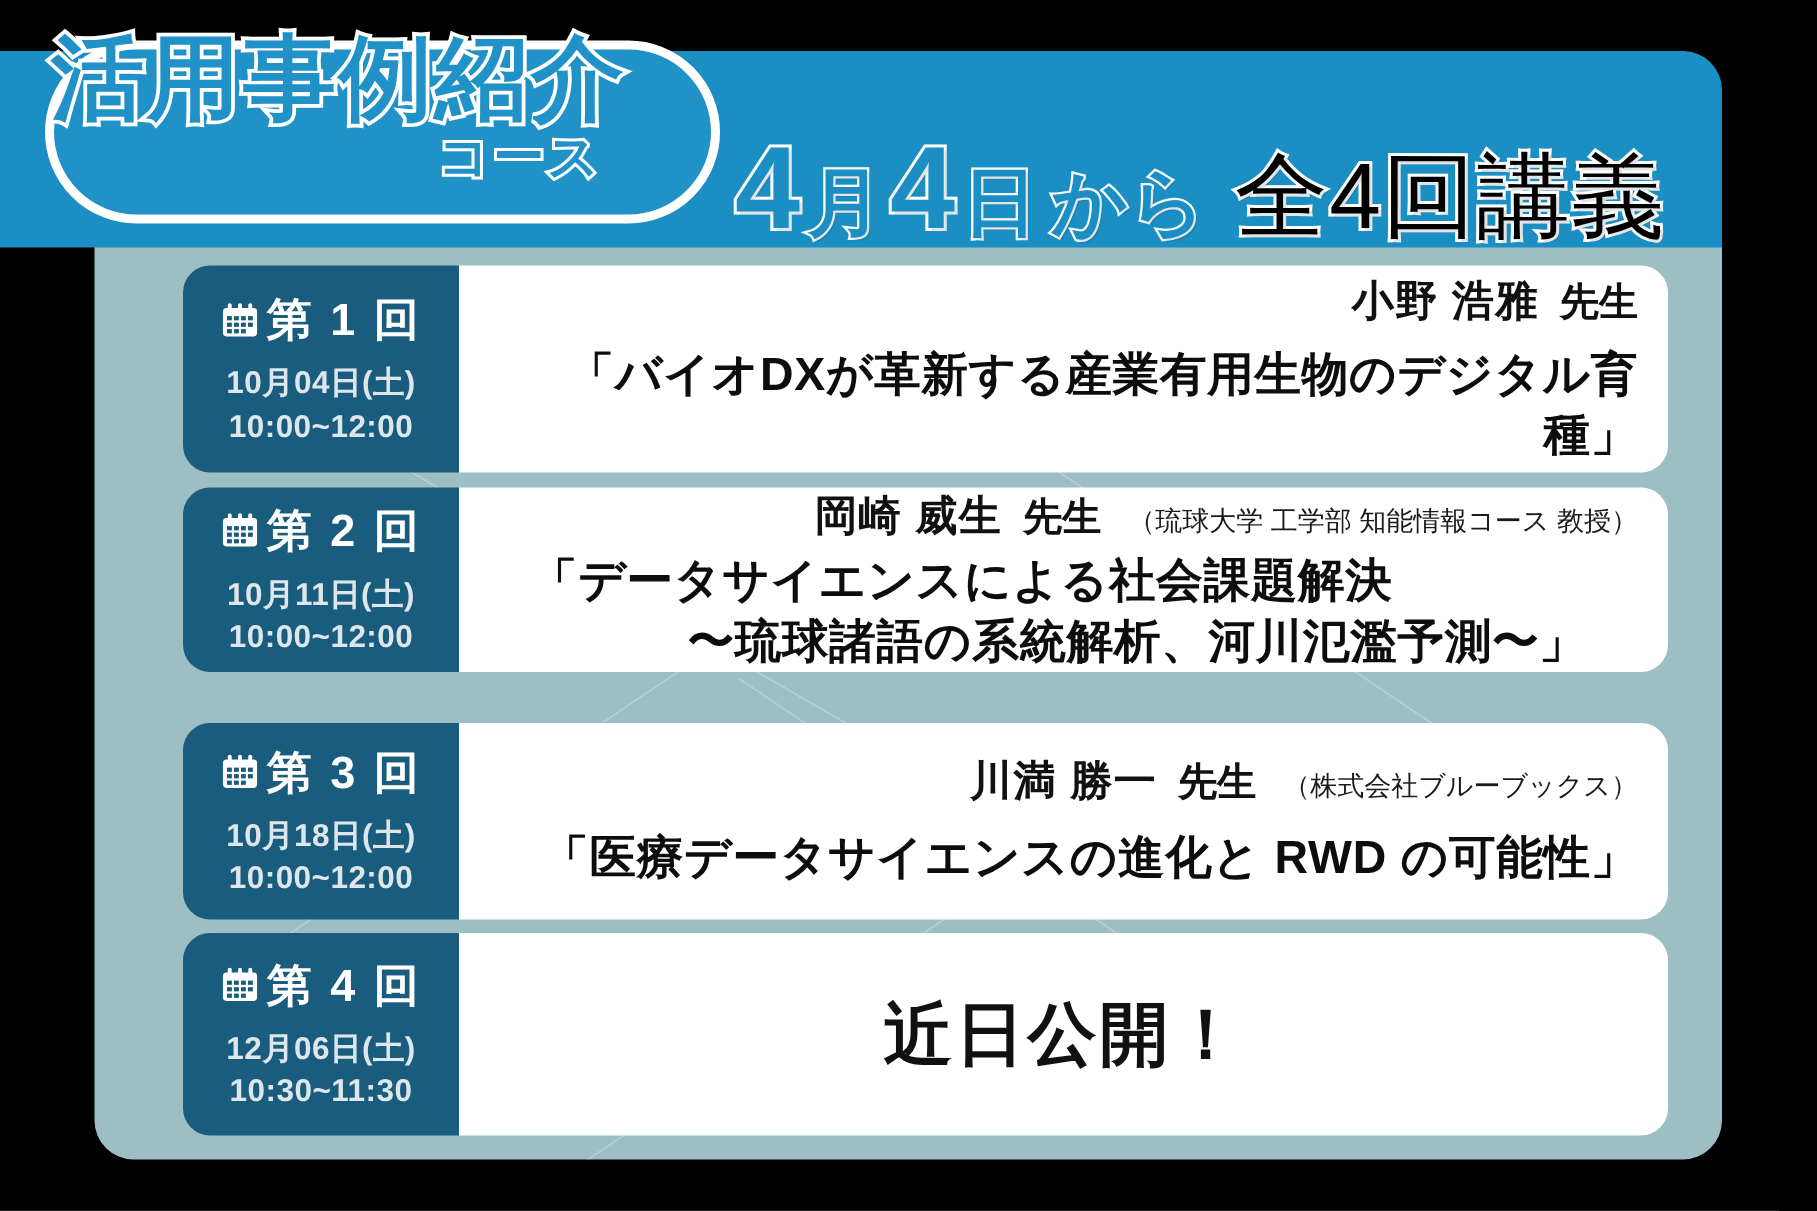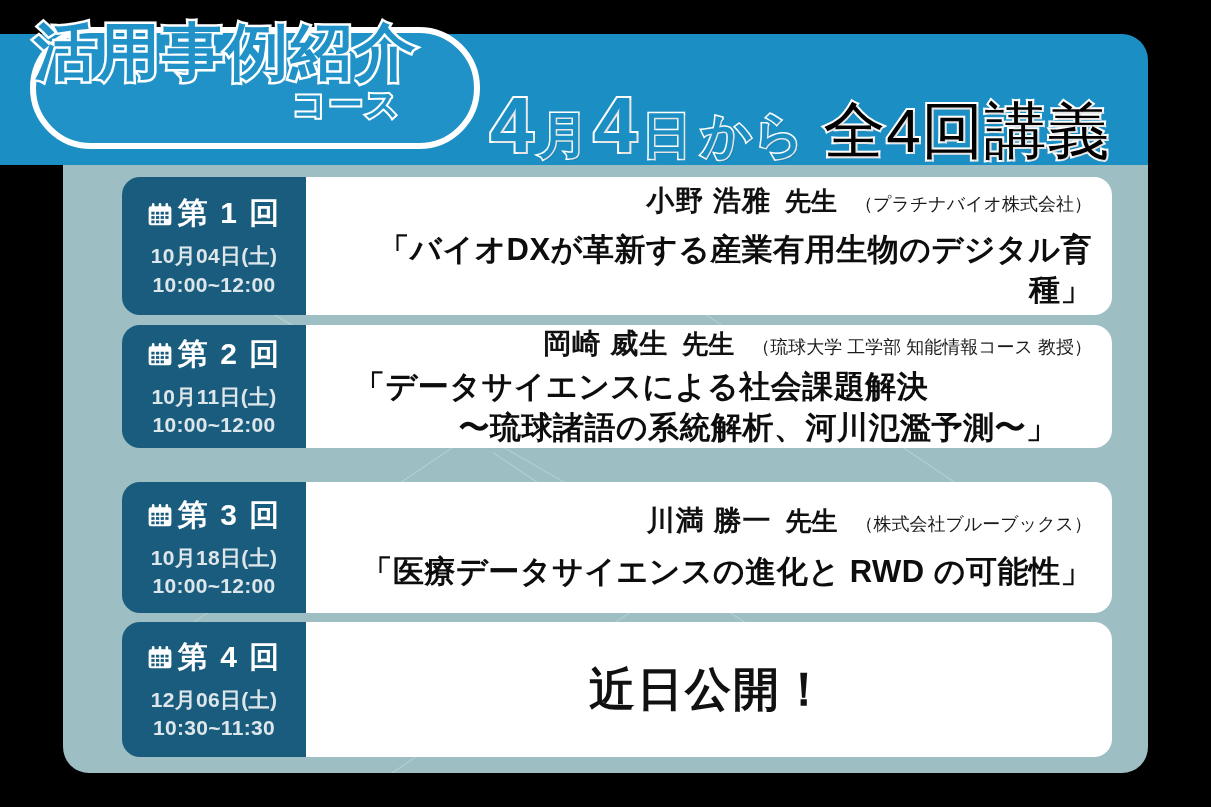--- a/index.html
+++ b/index.html
@@ -296,21 +296,20 @@
         </span>
         <span>第 1 回</span>
       </div>
       <div class="date-line">10月04日(土)</div>
       <div class="date-line">10:00~12:00</div>
     </div>
     <div class="card">
       <div class="speaker-line">
         <span class="sp-name">小野 浩雅</span>
         <span class="sp-honor">先生</span>
-        <span class="sp-affil">（プラチナバイオ株式会社）</span>
       </div>
       <div class="title">
         <span>「バイオDXが革新する産業有用生物のデジタル育種」</span>
       </div>
     </div>
   </div>
 
   <div class="row" id="r2">
     <div class="date-box">
       <div class="date-head">

